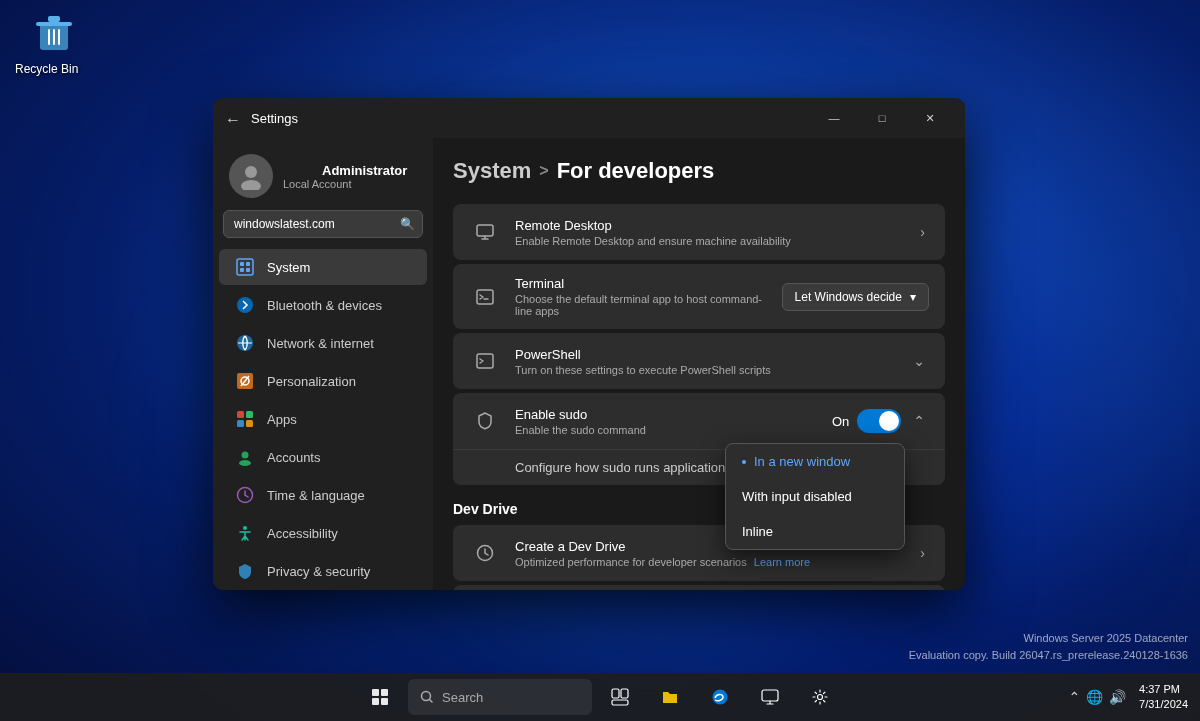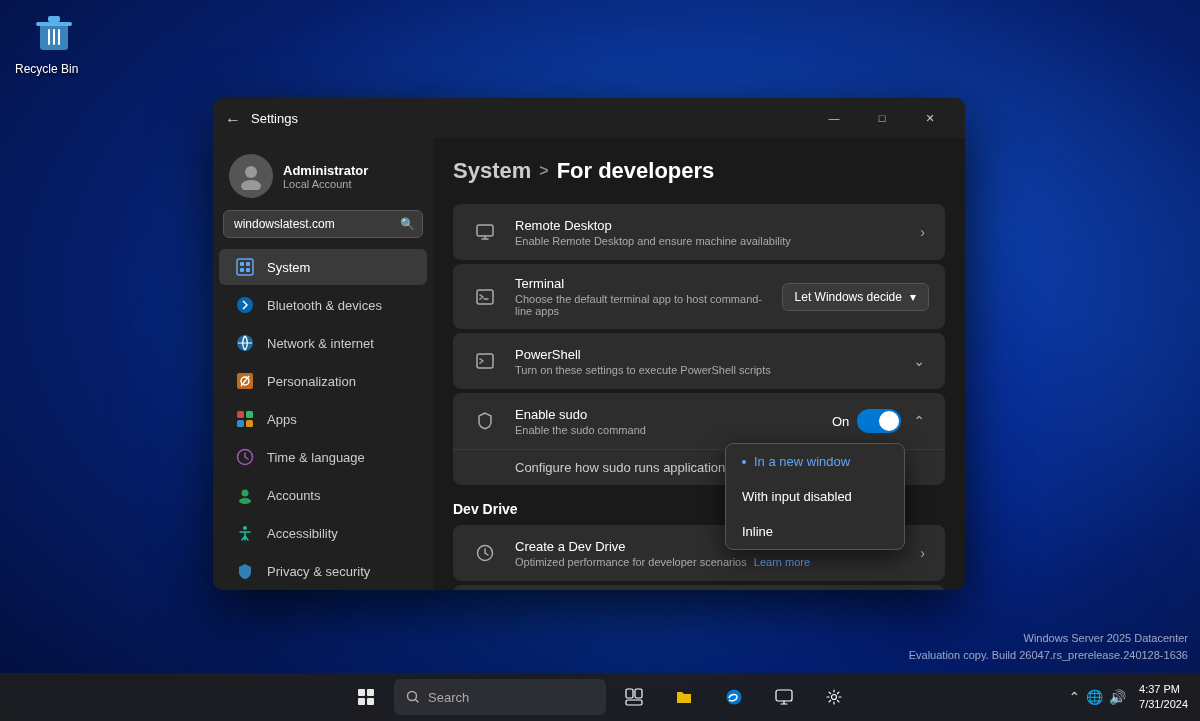--- a/index.html
+++ b/index.html
@@ -142,21 +142,21 @@
     }
     .avatar {
       width: 44px; height: 44px;
       border-radius: 50%;
       background: #555;
       display: flex; align-items: center; justify-content: center;
       flex-shrink: 0;
     }
     .avatar svg { width: 28px; height: 28px; }
     .user-info { flex: 1; }
-    .user-name { color: #fff; font-size: 13px; font-weight: 600; }
+    .user-name { color: #fff; font-size: 13px; font-weight: 600; margin-left: 39px; }
     .user-role { color: #aaa; font-size: 11px; }
 
     
     .sidebar-search {
       margin: 0 10px 10px;
       position: relative;
     }
     .sidebar-search input {
       width: 100%;
       background: #3a3a3a;
@@ -357,21 +357,21 @@
       gap: 6px;
     }
     .taskbar-btn {
       width: 44px; height: 44px;
       display: flex; align-items: center; justify-content: center;
       border-radius: 6px;
       cursor: pointer;
       color: #fff;
     }
     .taskbar-search {
-      width: 212px; height: 36px;
+      width: 184px; height: 36px;
       background: rgba(255,255,255,0.08);
       border-radius: 6px;
       display: flex;
       align-items: center;
       padding: 0 12px;
       gap: 8px;
       cursor: pointer;
     }
     .taskbar-search-text { color: #aaa; font-size: 13px; }
 
@@ -516,35 +516,35 @@
               <rect x="1" y="10" width="7" height="7" rx="1.5" fill="#3498db" opacity="0.9"></rect>
               <rect x="10" y="10" width="7" height="7" rx="1.5" fill="#f39c12" opacity="0.9"></rect>
             </svg>
           </div>
           <span>Apps</span>
         </div>
 
         <div class="nav-item">
           <div class="nav-icon">
             <svg viewBox="0 0 18 18" fill="none">
+              <circle cx="9" cy="7" r="3.5" fill="#27ae60" opacity="0.9"></circle>
+              <ellipse cx="9" cy="15" rx="6" ry="3" fill="#27ae60" opacity="0.9"></ellipse>
+            </svg>
+          </div>
+          <span>Accounts</span>
+        </div>
+
+        <div class="nav-item">
+          <div class="nav-icon">
+            <svg viewBox="0 0 18 18" fill="none">
               <circle cx="9" cy="9" r="7.5" stroke="#9b59b6" stroke-width="1.5" fill="none"></circle>
               <path d="M9 5v4l3 2" stroke="#9b59b6" stroke-width="1.5" stroke-linecap="round"></path>
             </svg>
           </div>
           <span>Time &amp; language</span>
-        </div>
-
-        <div class="nav-item">
-          <div class="nav-icon">
-            <svg viewBox="0 0 18 18" fill="none">
-              <circle cx="9" cy="7" r="3.5" fill="#27ae60" opacity="0.9"></circle>
-              <ellipse cx="9" cy="15" rx="6" ry="3" fill="#27ae60" opacity="0.9"></ellipse>
-            </svg>
-          </div>
-          <span>Accounts</span>
         </div>
 
         <div class="nav-item">
           <div class="nav-icon">
             <svg viewBox="0 0 18 18" fill="none">
               <circle cx="9" cy="4" r="2" fill="#1abc9c"></circle>
               <path d="M4 8h10M9 8v8M6 16l3-4 3 4" stroke="#1abc9c" stroke-width="1.5" stroke-linecap="round"></path>
             </svg>
           </div>
           <span>Accessibility</span>

